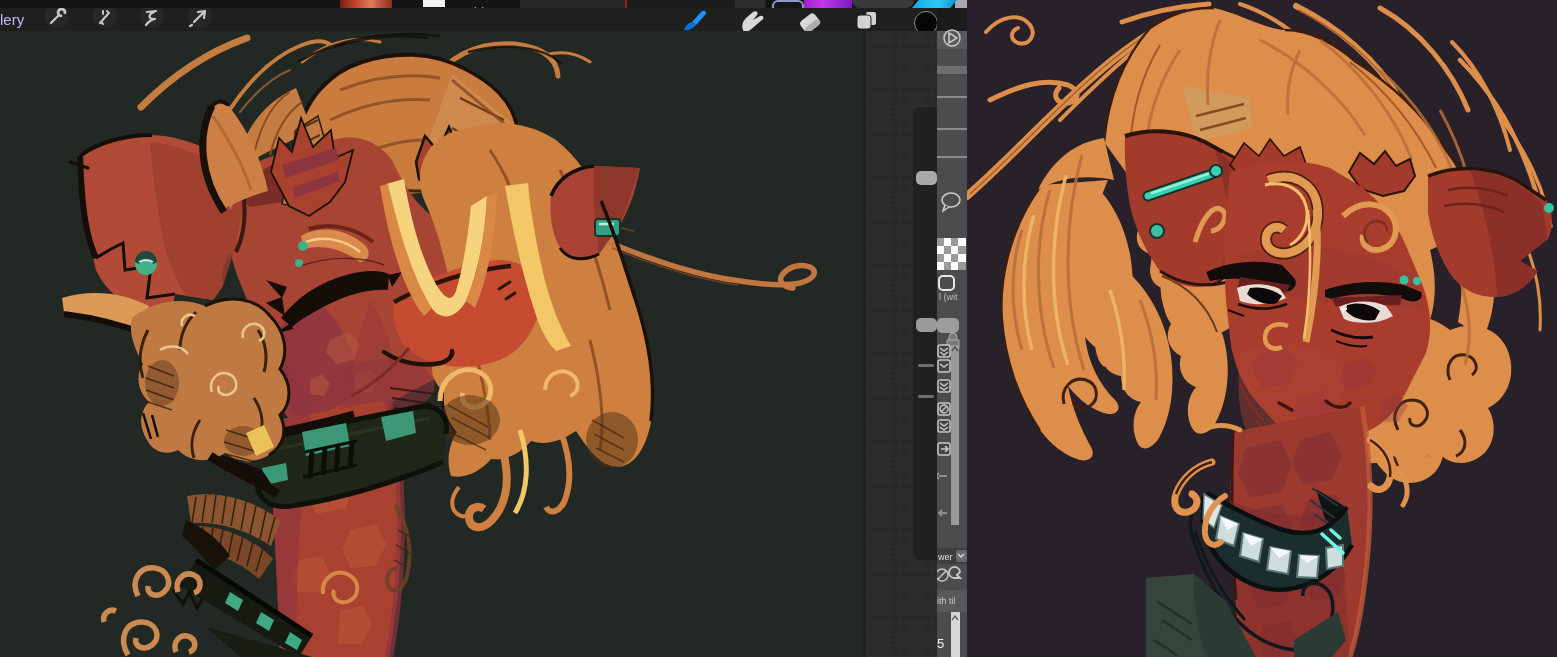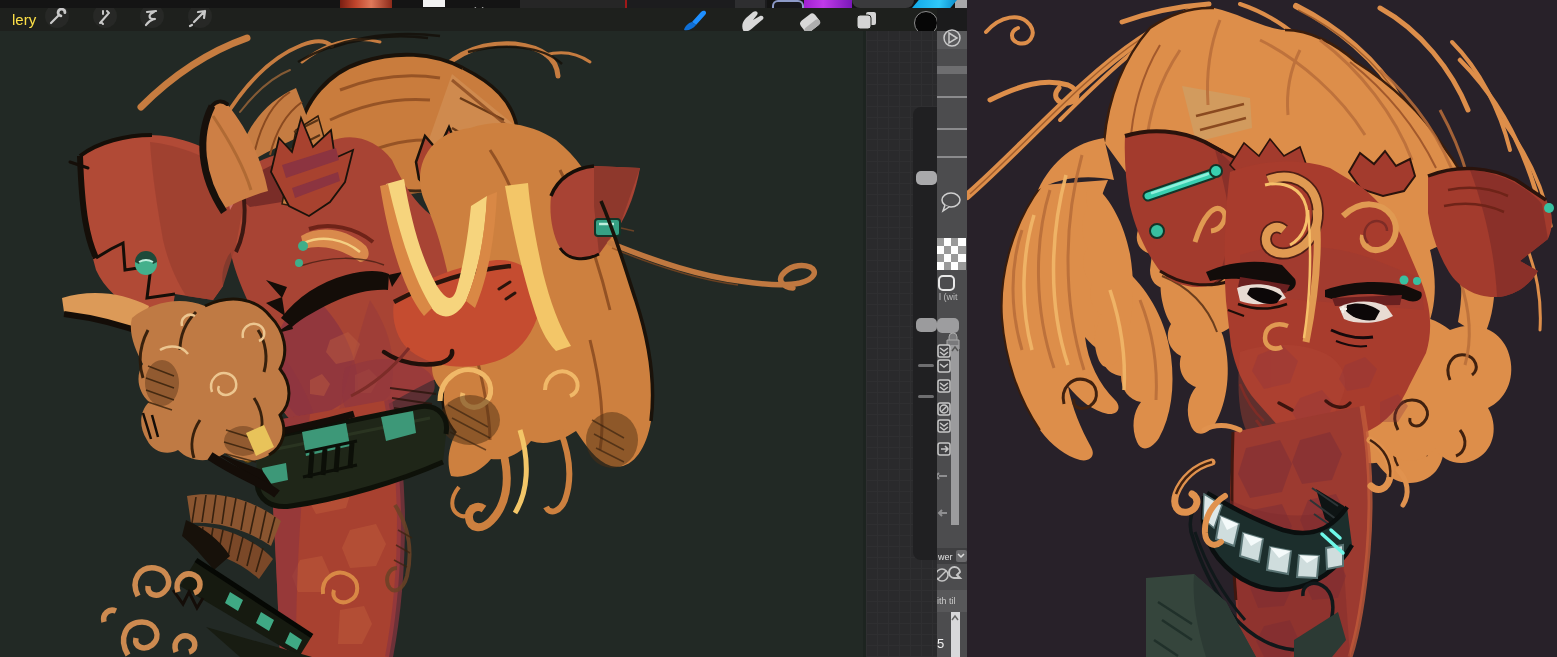--- a/index.html
+++ b/index.html
@@ -27,21 +27,21 @@
   <div class="abs" style="left:520px;top:0;width:105px;height:8px;background:#262626;"></div>
   <div class="abs" style="left:625px;top:0;width:2px;height:8px;background:#a01818;"></div>
   <div class="abs" style="left:627px;top:0;width:140px;height:8px;background:#1c1c1e;"></div>
   <div class="abs" style="left:735px;top:0;width:30px;height:8px;background:#2e2e30;"></div>
   <div class="abs" style="left:772px;top:0;width:32px;height:8px;background:#17171a;border:2px solid #8d9ac8;border-bottom:none;border-radius:6px 6px 0 0;box-sizing:border-box;"></div>
   <div class="abs" style="left:804px;top:0;width:48px;height:8px;background:linear-gradient(90deg,#a020d0,#c03ae8 40%,#7a18b8);border-radius:0 0 0 0;"></div>
   <div class="abs" style="left:852px;top:0;width:62px;height:8px;background:#3a3a3c;border-radius:0 0 10px 10px;"></div>
   <div class="abs" style="left:912px;top:0;width:45px;height:8px;background:linear-gradient(100deg,#10a8e8,#30c8f8 60%,#0888c8);clip-path:polygon(15% 0,100% 0,85% 100%,0 100%);"></div>
 
   <div class="abs" style="left:0;top:8px;width:937px;height:23px;background:#1e201d;">
-    <div class="abs" style="left:0;top:3px;color:#fde047;font-size:15px;padding-left:12px;">lery</div>
+    <div class="abs" style="left:0;top:3px;color:#c4b5fd;font-size:15px;">lery</div>
     <svg class="abs" style="left:0;top:0;" width="937" height="23">
       <g fill="#272826">
         <circle cx="57" cy="8" r="12"></circle>
           <circle cx="105" cy="8" r="12"></circle>
           <circle cx="152" cy="8" r="12"></circle>
           <circle cx="200" cy="8" r="12"></circle>
       </g>
       <g stroke="#c9c9c9" stroke-width="2.2" fill="none" stroke-linecap="round">
         <path d="M51 15 L58 8"></path>
         <circle cx="61.5" cy="4.5" r="3.4" stroke-width="2.8" pathLength="100" stroke-dasharray="73 27" transform="rotate(100 61.5 4.5)"></circle>

